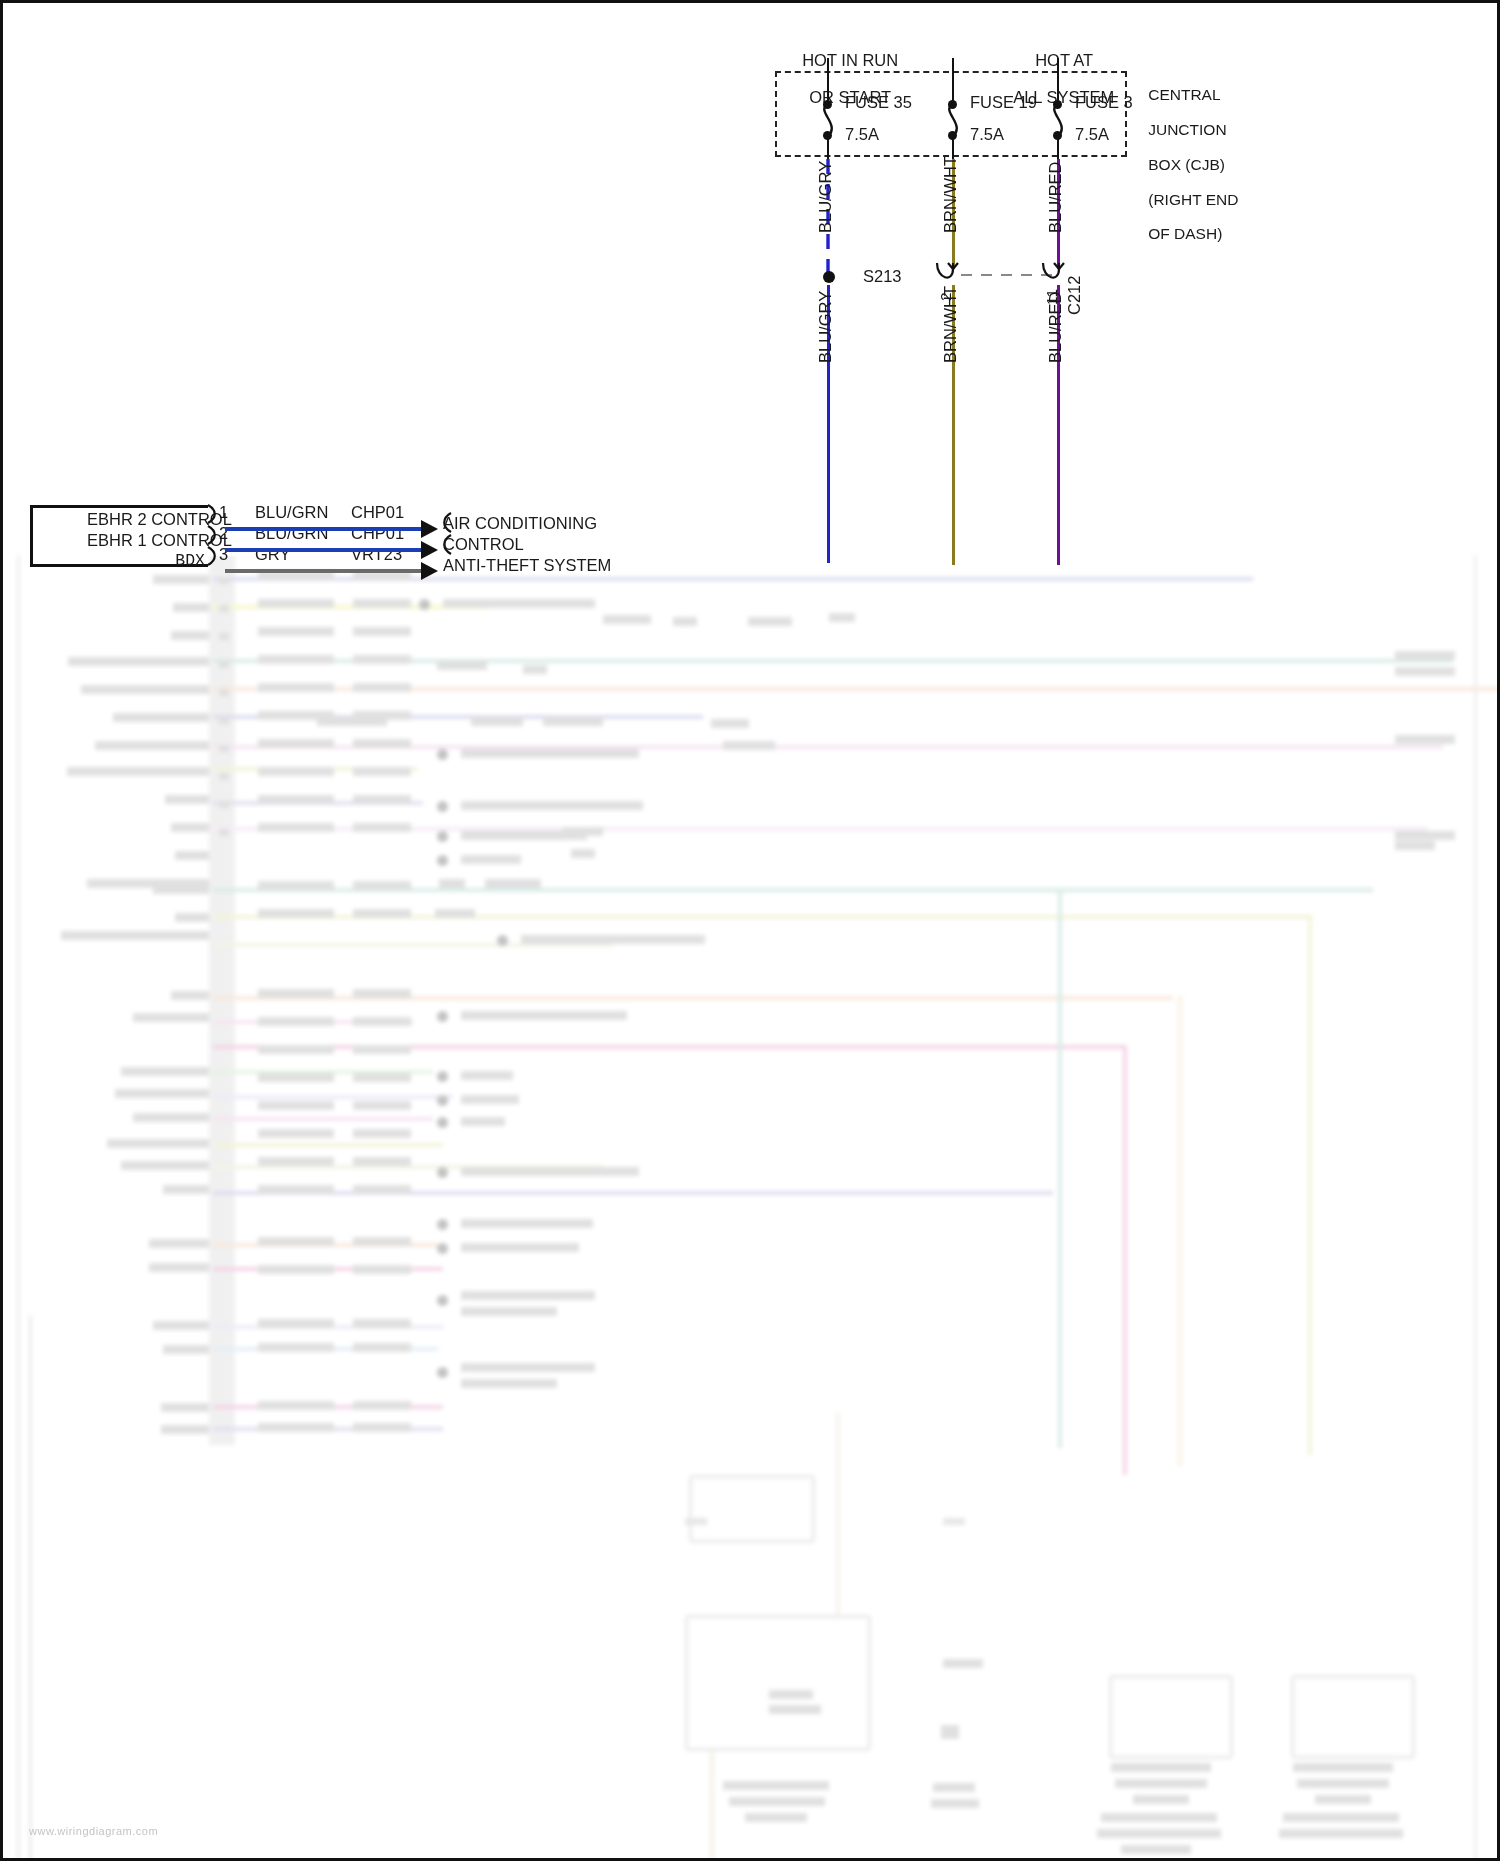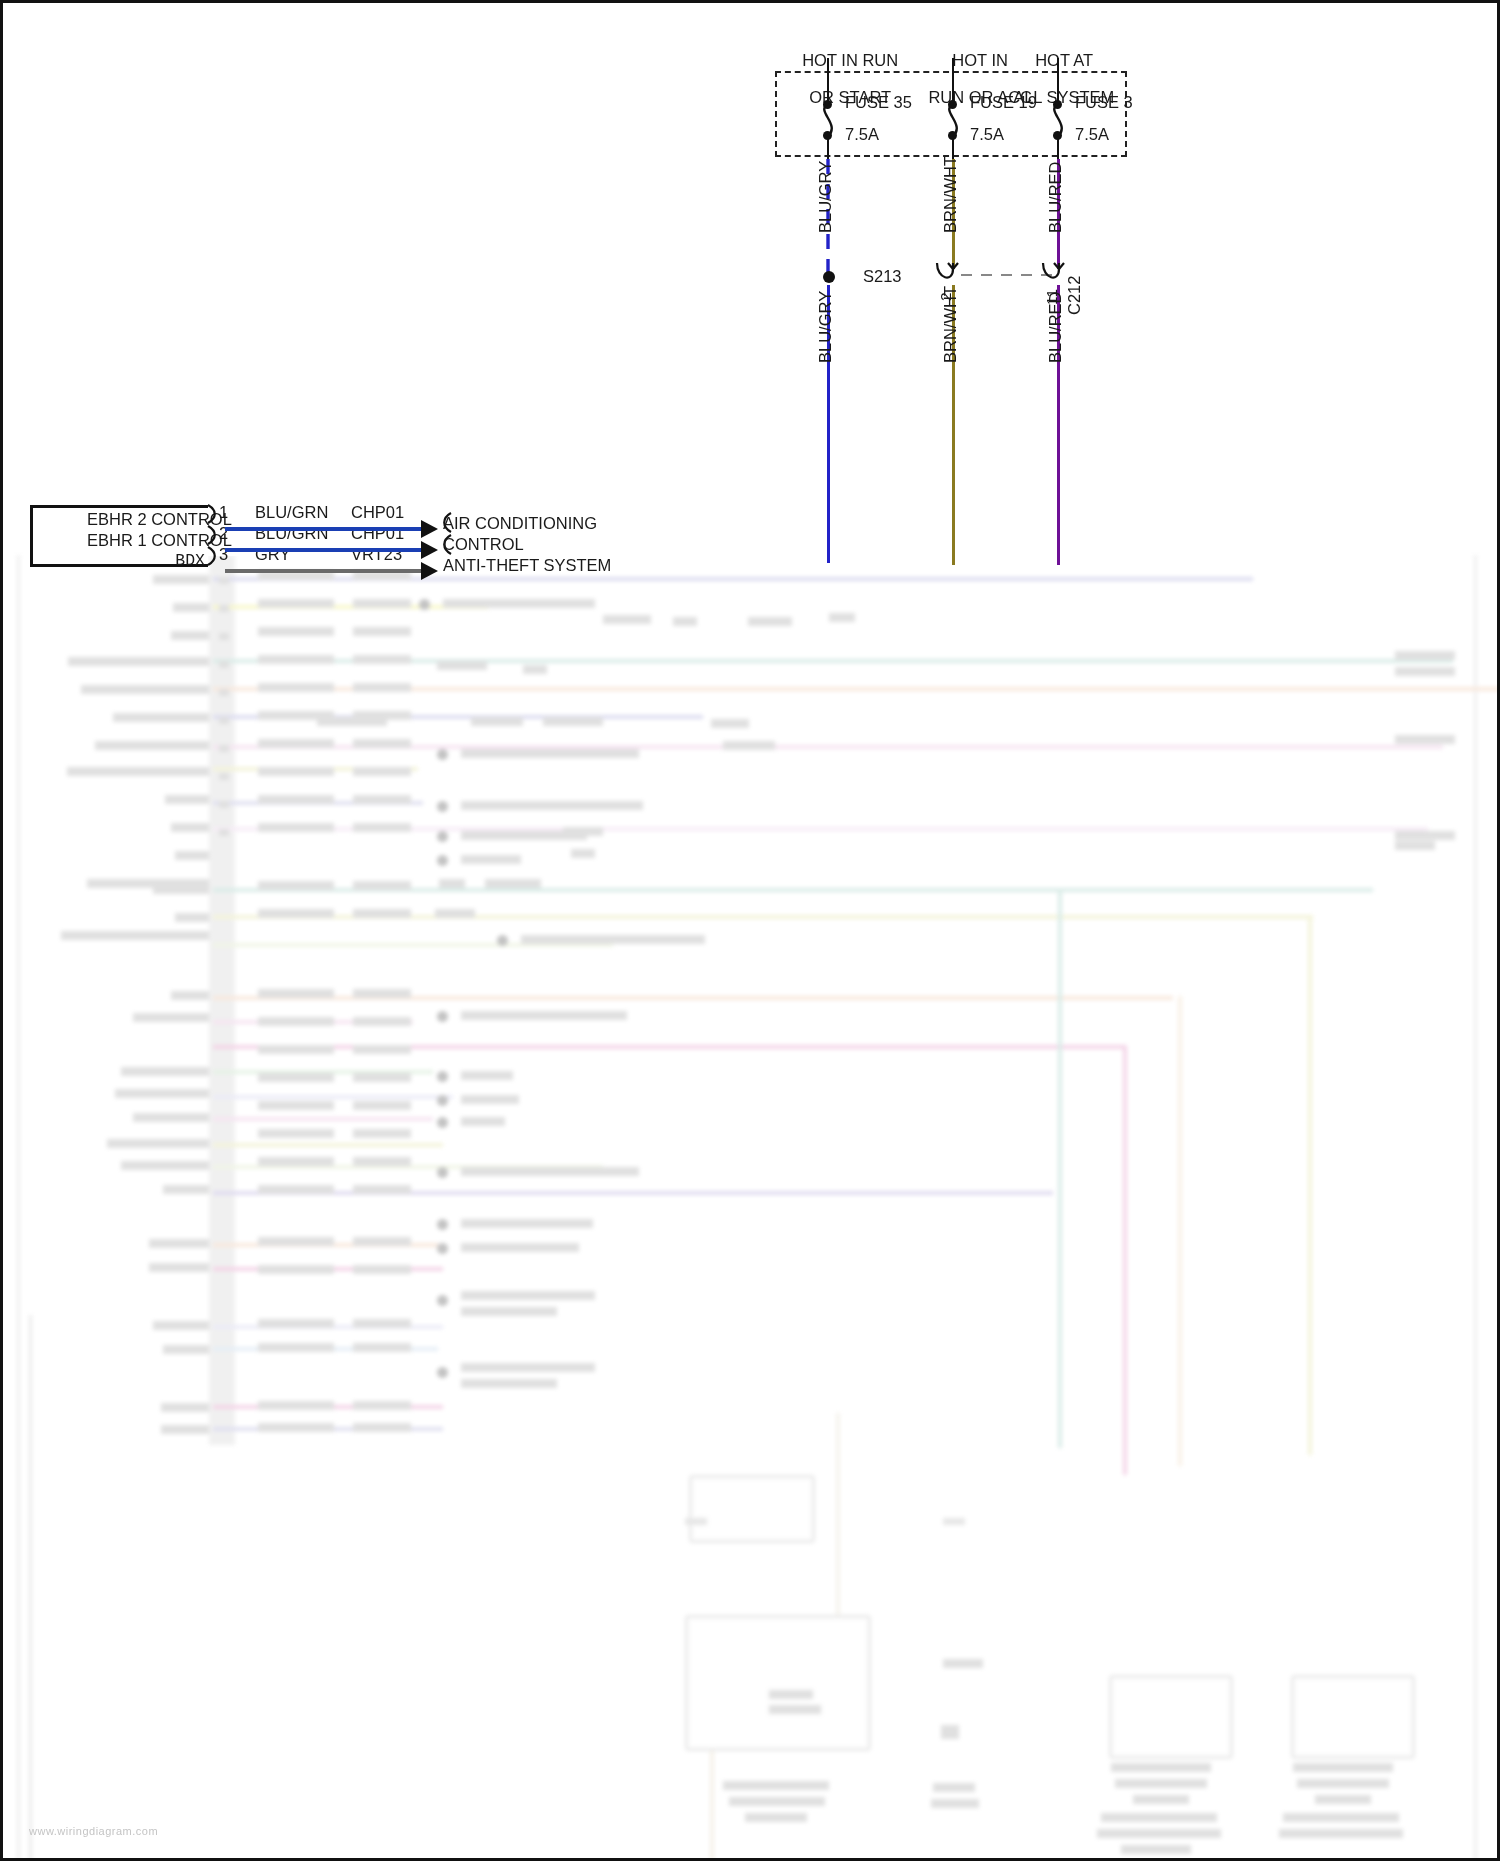--- a/index.html
+++ b/index.html
@@ -365,31 +365,34 @@
     <div class="f-blk" style="left:1276px;top:1274px;width:124px;"></div>
 
     <div class="f-vbus" style="left:26px;top:760px;width:3px;height:650px;background:#bdbdbd;"></div>
 
   </div>
 
   <div class="txt t16 ctr" style="left:838px; top:30px;">
     <span>HOT IN RUN</span><br>
     <span>OR START</span>
   </div>
-  <div class="txt t16 ctr" style="left:968px; top:30px;">
-    <span>HOT IN</span><br>
-    <span>RUN OR ACC</span>
-  </div>
   <div class="txt t16 ctr" style="left:1052px; top:30px;">
     <span>HOT AT</span><br>
     <span>ALL SYSTEM</span>
   </div>
 
   <div class="cjb-box" style="left:772px; top:68px; width:352px; height:86px;"></div>
 
+  <div class="txt t15" style="left:1128px; top:66px;">
+    <span>CENTRAL</span><br>
+    <span>JUNCTION</span><br>
+    <span>BOX (CJB)</span><br>
+    <span>(RIGHT END</span><br>
+    <span>OF DASH)</span>
+  </div>
 
   <div class="vline" style="left:824px; top:55px; height:46px;"></div>
   <div class="node-dot" style="left:820px; top:97px;"></div>
   <svg class="abs" style="left:810px; top:100px;" width="30" height="36">
     <path d="M15,0 C2,9 28,20 15,34" stroke="#111" stroke-width="2.4" fill="none"></path>
   </svg>
   <div class="node-dot" style="left:820px; top:128px;"></div>
   <div class="vline" style="left:824px; top:134px; height:24px;"></div>
   <div class="txt t16" style="left:842px; top:90px;">FUSE 35</div>
   <div class="txt t16" style="left:842px; top:122px;">7.5A</div>

